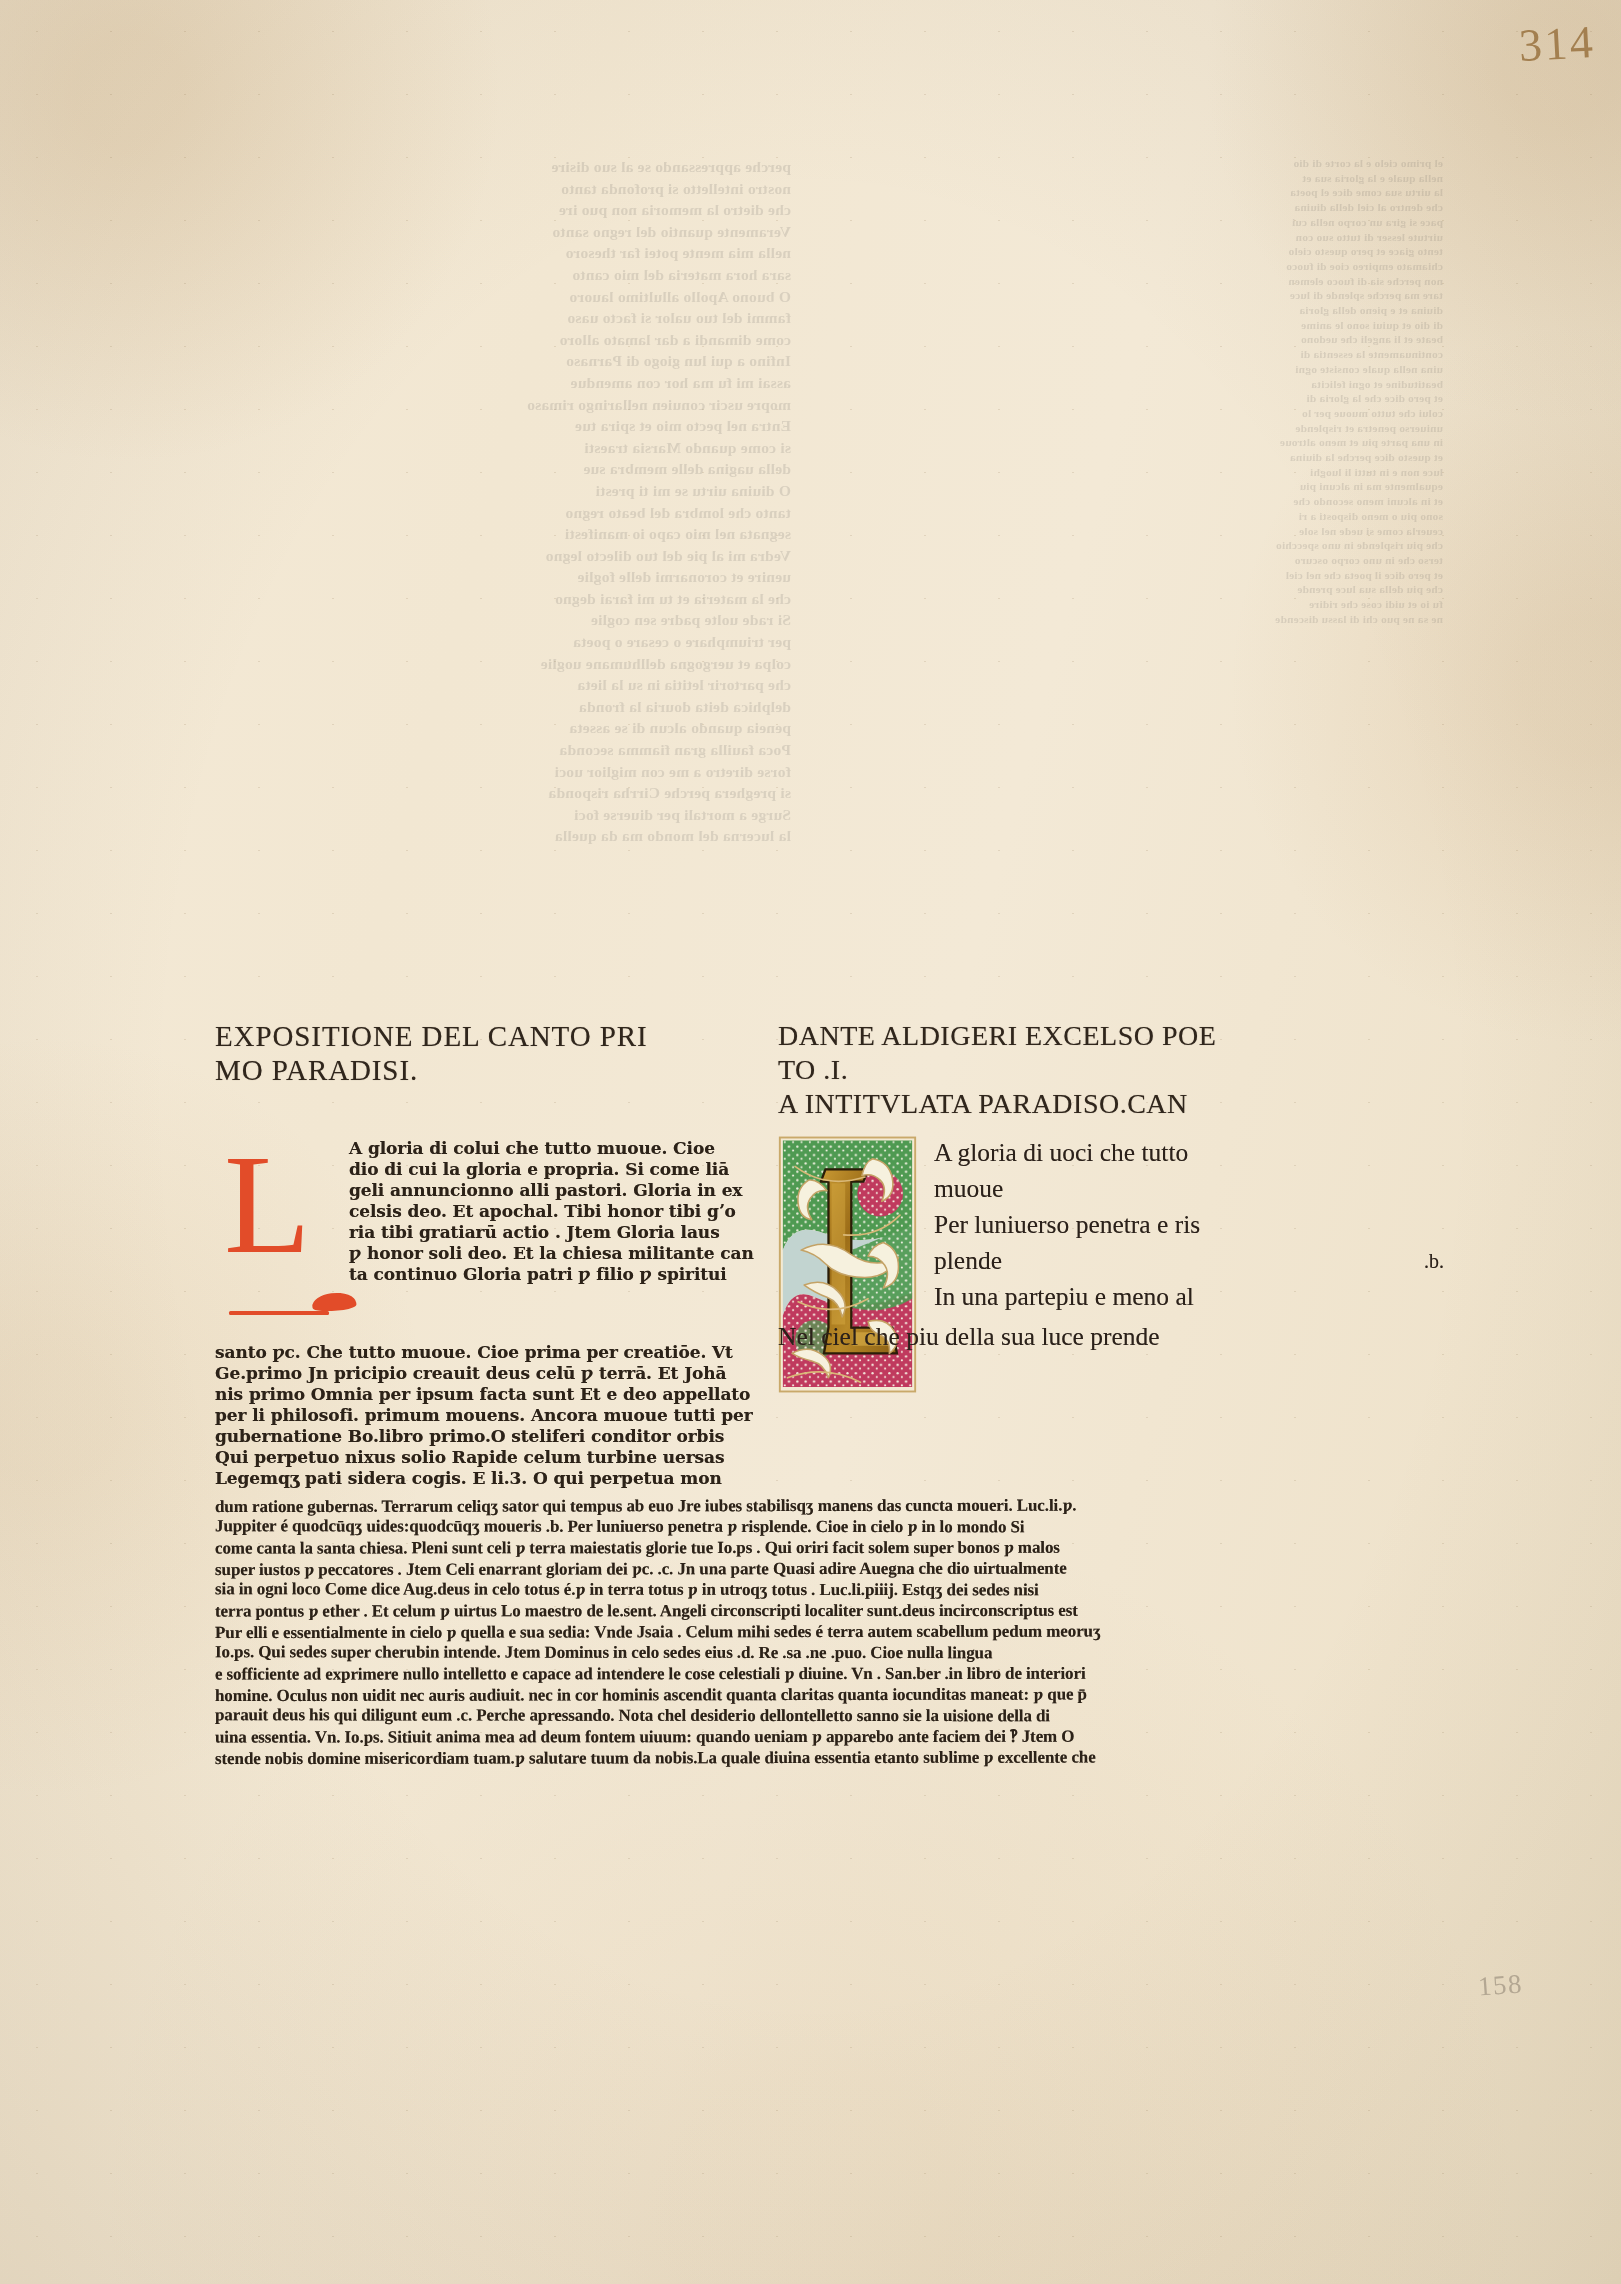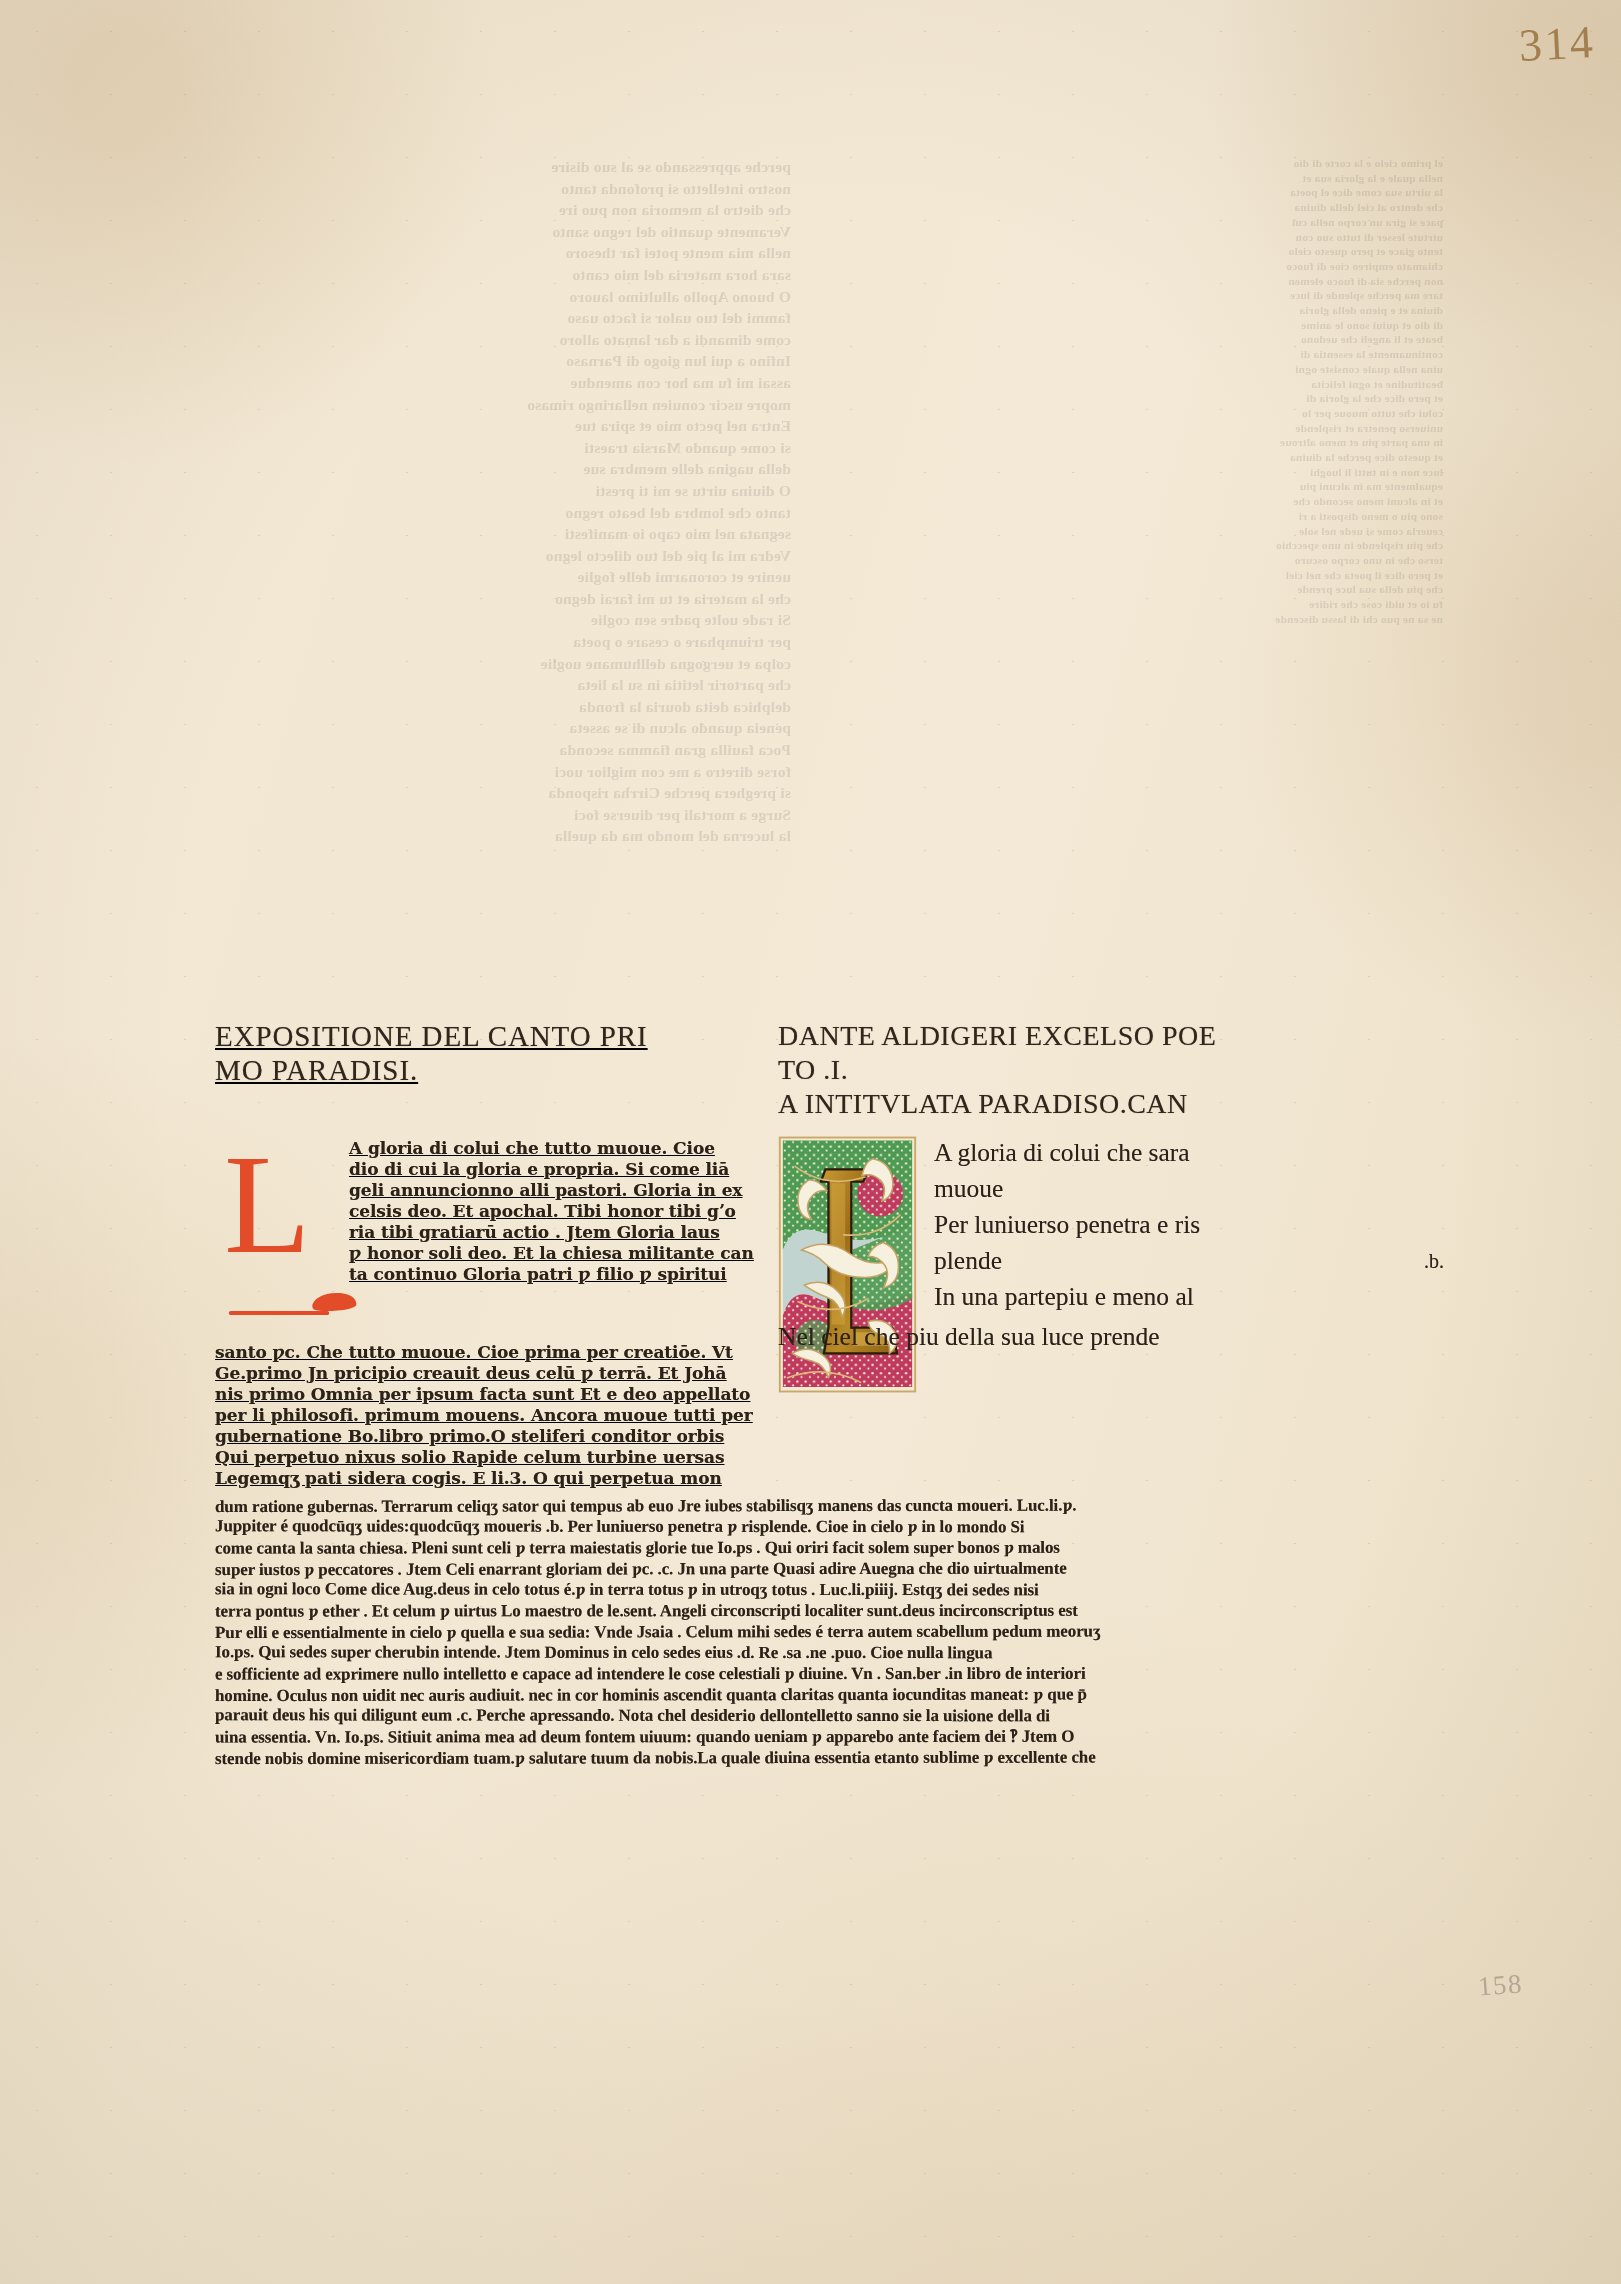--- a/index.html
+++ b/index.html
@@ -60,21 +60,21 @@
   #folio-top{right:27px;top:17px;font-size:46px;letter-spacing:2.3px;}
   #folio-bottom{
     right:99px;top:1970px;font-size:27px;color:#8c8070;opacity:.55;
     transform:rotate(-4deg);letter-spacing:1.5px;
   }
 
   
   #block{position:absolute;left:215px;top:1019px;width:1252px;}
 
   .cols{display:flex;}
-  .col-l{width:533px;text-decoration:underline;}
+  .col-l{width:533px;}
   .col-gap{width:30px;}
   .col-r{width:689px;}
 
   
   .heading{
     font-family:"Liberation Serif",serif;
     font-size:29px;line-height:34px;
     color:#30261c;letter-spacing:0.9px;
     text-shadow:0 0 0.8px rgba(48,38,28,.45);
   }
@@ -318,21 +318,21 @@
             </g>
             <g fill="none" stroke="#d9b878" stroke-width="2.2" stroke-linecap="round">
               <path d="M22 40 q40 30 92 14"></path>
               <path d="M160 104 q-30 30 -74 26"></path>
               <path d="M26 218 q46 22 92 -4"></path>
               <path d="M12 318 q50 -18 96 6"></path>
             </g>
           </svg>
 
           <div id="verse-lines">
-              <div class="verse"><span>A gloria di colui che sara</span></div>
+              <div class="verse"><span>A gloria di uoci che tutto</span></div>
               <div class="verse"><span>muoue</span></div>
               <div class="verse"><span>Per luniuerso penetra e ris</span></div>
               <div class="verse"><span>plende</span><span class="mk">.b.</span></div>
               <div class="verse"><span>In una partepiu e meno al</span></div>
             </div>
         <div class="verse full" style="margin-left: 0px; margin-top: 4.6px;">Nel ciel che piu della sua luce prende</div>
           </div>
       </div>
     </div>
 

